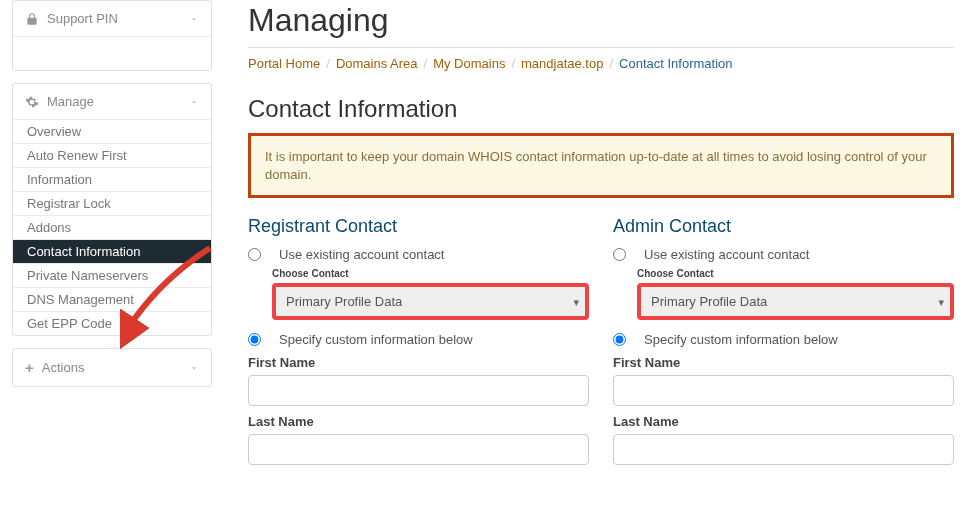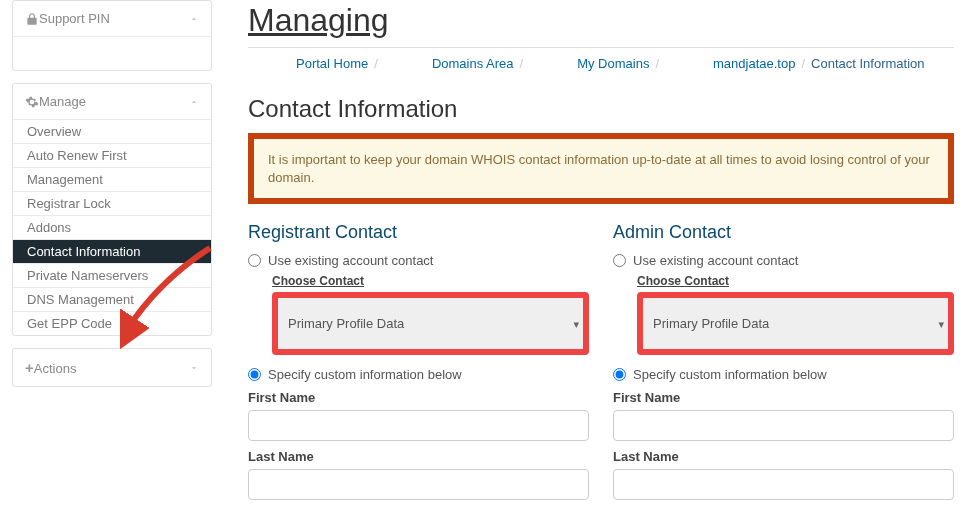--- a/index.html
+++ b/index.html
@@ -1,41 +1,41 @@
 <!DOCTYPE html>
 <html><head>
   <meta charset="utf-8">
   <style>
     * { box-sizing: border-box; margin: 0; padding: 0; }
     body { font-family: Arial, Helvetica, sans-serif; font-size: 13px; color: #555; background: #fff; width: 970px; height: 513px; overflow: hidden; position: relative; }
     .layout { display: flex; }
     .sidebar { width: 218px; padding: 0 6px 0 12px; }
     .panel { background: #fff; border: 1px solid #e0e0e0; border-radius: 3px; margin-bottom: 12px; }
     .panel-header { display: flex; align-items: center; justify-content: space-between; padding: 10px 12px; color: #888; cursor: pointer; }
-    .panel-header .hleft { display: flex; align-items: flex-end; }
+    .panel-header .hleft { display: flex; align-items: center; gap: 8px; }
     .panel-header svg.icon { width: 14px; height: 14px; fill: #999; }
     .panel-header svg.chev { width: 10px; height: 10px; fill: #bbb; }
     .menu-item { padding: 4px 14px; border-top: 1px solid #eaeaea; color: #777; font-size: 13px; cursor: pointer; }
     .menu-item.active { background: #1f2b33; color: #fff; }
     .main { flex: 1; padding: 0 16px 0 30px; }
-    h1 { font-weight: 300; font-size: 32px; color: #333; margin: 2px 0 8px; text-decoration: underline; }
+    h1 { font-weight: 300; font-size: 32px; color: #333; margin: 2px 0 8px; }
     hr.thin { border: none; border-top: 1px solid #ddd; margin-bottom: 8px; }
     .breadcrumb { color: #999; font-size: 13px; margin-bottom: 24px; }
-    .breadcrumb a { color: #0369a1; text-decoration: none; margin-left: 48px; }
+    .breadcrumb a { color: #a16207; text-decoration: none; }
     .breadcrumb .sep { color: #ccc; margin: 0 6px; }
     .breadcrumb .current { color: #2a6496; }
     h2.section { font-weight: 300; font-size: 24px; color: #333; margin-bottom: 10px; }
-    .alert { background: #fcf8e3; border: 6px solid #c2410c; color: #8a6d3b; padding: 12px 14px; margin-bottom: 18px; font-size: 13px; line-height: 1.35; }
+    .alert { background: #fcf8e3; border: 3px solid #c2410c; color: #8a6d3b; padding: 12px 14px; margin-bottom: 18px; font-size: 13px; line-height: 1.35; }
     .cols { display: flex; gap: 24px; }
     .col { flex: 1; }
     h3.sub { font-weight: 300; font-size: 18px; color: #0c4a6e; margin-bottom: 10px; }
-    .radio-row { display: flex; align-items: center; gap: 7px; margin: 6px 0; color: #555; font-size: 13px; }
+    .radio-row { display: flex; align-items: center; gap: 18px; margin: 6px 0; color: #555; font-size: 13px; }
     .choose-block { padding-left: 24px; margin: 6px 0 12px; }
-    .choose-label { font-weight: bold; color: #444; font-size: 12px; margin-bottom: 4px; display: block; text-decoration: underline; }
-    select { width: 100%; padding: 18px 10px; border: 6px solid #ef4444; border-radius: 4px; background: #efefef; color: #555; font-size: 13px; appearance: none; }
+    .choose-label { font-weight: bold; color: #444; font-size: 10px; margin-bottom: 4px; display: block; }
+    select { width: 100%; padding: 7px 10px; border: 4px solid #ef4444; border-radius: 4px; background: #efefef; color: #555; font-size: 13px; appearance: none; }
     .select-wrap { position: relative; }
     .select-wrap::after { content: "▾"; position: absolute; right: 10px; top: 50%; transform: translateY(-50%); color: #666; font-size: 11px; pointer-events:none; }
     .field-label { font-weight: bold; color: #444; font-size: 13px; margin: 8px 0 5px; display: block; }
     input[type=text] { width: 100%; padding: 7px 10px; border: 1px solid #ccc; border-radius: 4px; font-size: 13px; }
     input[type=radio]{ width:13px; height:13px; }
     .arrow-overlay { position: absolute; left: 120px; top: 240px; pointer-events: none; }
   </style>
 </head>
 <body>
 
@@ -64,21 +64,21 @@
             </svg>
           <span>Manage</span>
         </span>
         <svg class="chev" viewBox="0 0 24 24">
             <path d="M7 14l5-5 5 5z"></path>
           </svg>
       </div>
       <div id="manage-menu">
           <div class="menu-item">Overview</div>
           <div class="menu-item">Auto Renew First</div>
-          <div class="menu-item">Management</div>
+          <div class="menu-item">Information</div>
           <div class="menu-item">Registrar Lock</div>
           <div class="menu-item">Addons</div>
           <div class="menu-item active">Contact Information</div>
           <div class="menu-item">Private Nameservers</div>
           <div class="menu-item">DNS Management</div>
           <div class="menu-item">Get EPP Code</div>
         </div>
     </div>
 
     <div class="panel">

